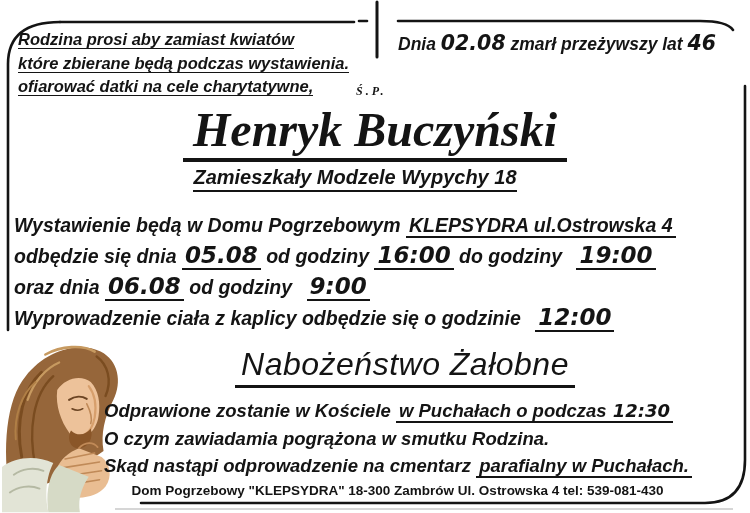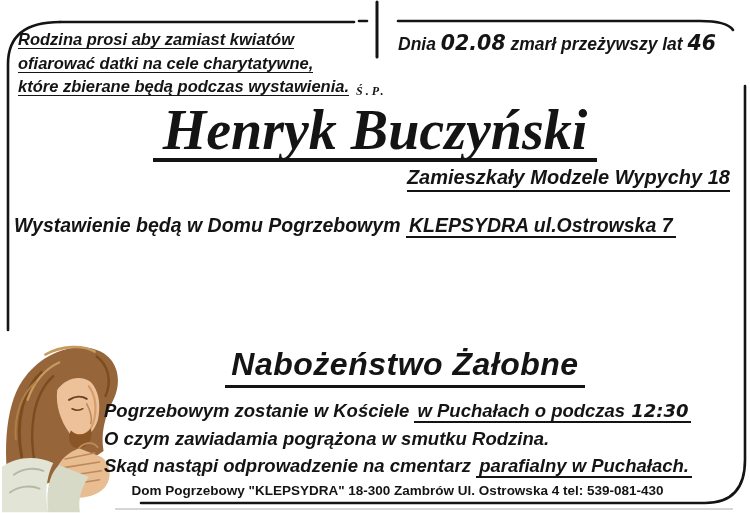--- a/index.html
+++ b/index.html
@@ -22,35 +22,35 @@
   .num{font-family:"DejaVu Sans",sans-serif;font-weight:bold;}
   .deathline .num{font-size:20.5px;}
 
   
   .sp{left:356px;top:84px;font-family:"Liberation Serif",serif;font-size:12px;font-weight:bold;font-style:italic;letter-spacing:3px;}
 
   
   .namewrap{left:0;right:0;top:104px;text-align:center;}
   .name{
     display:inline-block;font-family:"Liberation Serif",serif;
-    font-size:56px;font-weight:bold;font-style:italic;line-height:52px;
+    font-size:48px;font-weight:bold;font-style:italic;line-height:52px;
     border-bottom:4px solid #141414;padding:0 10px 2px 10px;white-space:nowrap;
   }
-  .residencewrap{left:0;right:20px;top:166px;text-align:right;}
+  .residencewrap{left:0;right:40px;top:166px;text-align:center;}
   .residence{display:inline-block;font-size:20px;font-weight:bold;font-style:italic;border-bottom:2.5px solid #141414;padding-bottom:1px;white-space:nowrap;}
 
   
   .wake{left:14px;top:210px;font-size:19.5px;font-weight:bold;font-style:italic;line-height:30px;white-space:nowrap;}
   .wake .num{font-size:23px;}
   .u{border-bottom:2.3px solid #141414;padding:0 3px 0 3px;}
   .gap{margin-left:9px;}
 
   
   .headingwrap{left:60px;right:0;top:346px;text-align:center;}
-  .heading{display:inline-block;font-size:32px;font-weight:bold;font-style:italic;letter-spacing:0.5px;border-bottom:3.5px solid #141414;padding:0 6px 2px 6px;white-space:nowrap;}
+  .heading{display:inline-block;font-size:32px;font-weight:normal;font-style:italic;letter-spacing:0.5px;border-bottom:3.5px solid #141414;padding:0 6px 2px 6px;white-space:nowrap;}
 
   
   .service{left:104px;top:397px;font-size:18.5px;font-weight:bold;font-style:italic;line-height:27.5px;white-space:nowrap;}
   .service .num{font-size:18px;}
 
   
   .footerwrap{left:45px;right:0;top:481px;text-align:center;}
   .footer{font-size:13.5px;font-weight:bold;white-space:nowrap;}
 </style>
 </head>
@@ -68,40 +68,43 @@
     </g>
     <path d="M115,509 L733,509" fill="none" stroke="#c9c9c9" stroke-width="1.5"></path>
   </svg>
 
   <svg class="abs" style="left:368px;top:0;" width="18" height="60" viewBox="0 0 18 60">
     <path d="M9,2 L9,57" fill="none" stroke="#141414" stroke-width="3" stroke-linecap="round"></path>
   </svg>
 
   <div class="abs note">
     <span class="nline"><span>Rodzina prosi aby zamiast kwiatów</span></span>
+    <span class="nline"><span>które zbierane będą podczas wystawienia.</span></span>
     <span class="nline"><span>ofiarować datki na cele charytatywne,</span></span>
-    <span class="nline"><span>które zbierane będą podczas wystawienia.</span></span>
   </div>
 
   <div class="abs deathline">
     <span>Dnia </span><span class="num">02.08</span><span> zmarł przeżywszy lat </span><span class="num">46</span>
   </div>
 
   <div class="abs sp">Ś.P.</div>
 
   <div class="abs namewrap">
     <span class="name">Henryk Buczyński</span>
   </div>
 
   <div class="abs residencewrap">
     <span class="residence">Zamieszkały Modzele Wypychy 18</span>
   </div>
 
   <div class="abs wake">
-    <div><span>Wystawienie będą w Domu Pogrzebowym </span><span class="u">KLEPSYDRA ul.Ostrowska 7</span></div>
+    <div><span>Wystawienie będą w Domu Pogrzebowym </span><span class="u">KLEPSYDRA ul.Ostrowska 4</span></div>
+    <div><span>odbędzie się dnia </span><span class="u num">05.08</span><span> od godziny </span><span class="u num">16:00</span><span> do godziny </span><span class="u num gap">19:00</span></div>
+    <div><span>oraz dnia </span><span class="u num">06.08</span><span> od godziny </span><span class="u num gap">9:00</span></div>
+    <div><span>Wyprowadzenie ciała z kaplicy odbędzie się o godzinie </span><span class="u num gap">12:00</span></div>
   </div>
 
   <svg class="abs" style="left:2px;top:336px;" width="140" height="177" viewBox="0 0 142 178">
 
     <path d="M8,160 C0,114 4,64 24,40 C44,14 78,4 100,15 C118,24 122,46 113,64 C104,82 100,98 103,116 L62,144 Z" fill="#96663a"></path>
     <path d="M20,122 C13,86 22,52 40,36" fill="none" stroke="#7a4c20" stroke-width="3" stroke-linecap="round"></path>
     <path d="M34,132 C26,94 32,58 52,40" fill="none" stroke="#7a4c20" stroke-width="2.4" stroke-linecap="round"></path>
     <path d="M96,20 C107,28 112,44 105,60" fill="none" stroke="#7a4c20" stroke-width="2.4" stroke-linecap="round"></path>
     <path d="M44,18 C60,9 82,8 94,15" fill="none" stroke="#c79a60" stroke-width="2.6" stroke-linecap="round"></path>
     <path d="M26,64 C32,46 44,32 58,26" fill="none" stroke="#c79a60" stroke-width="2.2" stroke-linecap="round"></path>
@@ -126,21 +129,21 @@
     <path d="M47,178 C44,158 48,138 58,130 L88,142 C80,154 77,166 79,178 Z" fill="#d6dac6"></path>
     <path d="M12,140 C20,134 32,132 42,136" fill="none" stroke="#b5b9a3" stroke-width="2" stroke-linecap="round"></path>
     <path d="M8,158 C16,152 28,150 38,154" fill="none" stroke="#b5b9a3" stroke-width="2" stroke-linecap="round"></path>
   </svg>
 
   <div class="abs headingwrap">
     <span class="heading">Nabożeństwo Żałobne</span>
   </div>
 
   <div class="abs service">
-    <div><span>Pogrzebowym zostanie w Kościele </span><span class="u">w Puchałach o podczas</span><span class="u num">12:30</span></div>
+    <div><span>Odprawione zostanie w Kościele </span><span class="u">w Puchałach o podczas</span><span class="u num">12:30</span></div>
     <div>O czym zawiadamia pogrążona w smutku Rodzina.</div>
     <div><span>Skąd nastąpi odprowadzenie na cmentarz </span><span class="u">parafialny w Puchałach.</span></div>
   </div>
 
   <div class="abs footerwrap">
     <span class="footer">Dom Pogrzebowy "KLEPSYDRA" 18-300 Zambrów Ul. Ostrowska 4 tel: 539-081-430</span>
   </div>
 
 </div>
 

